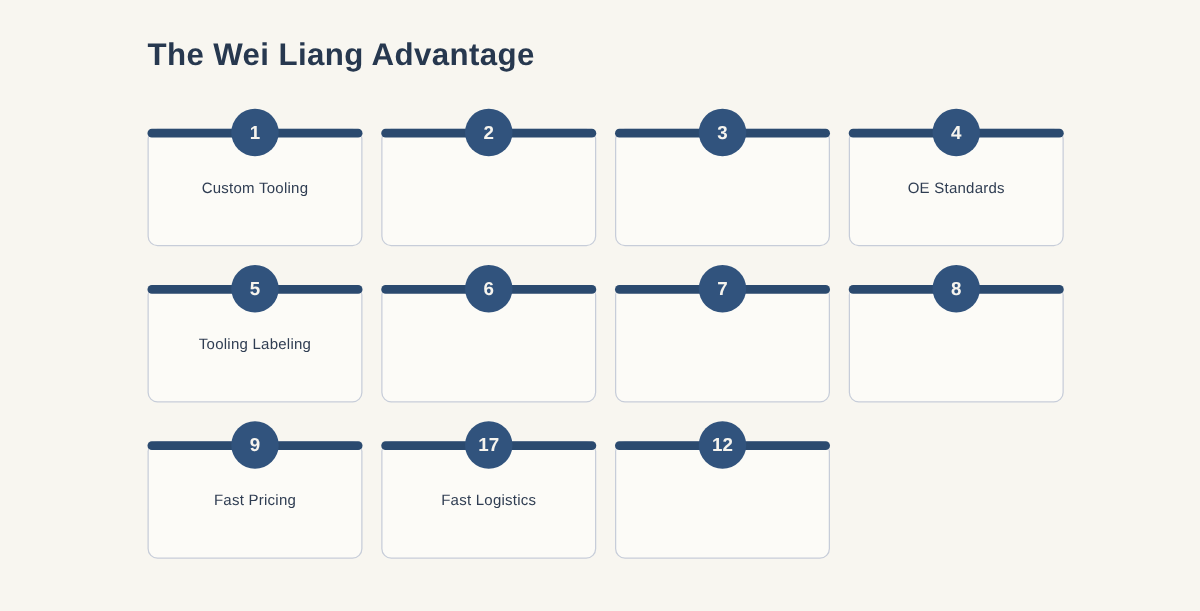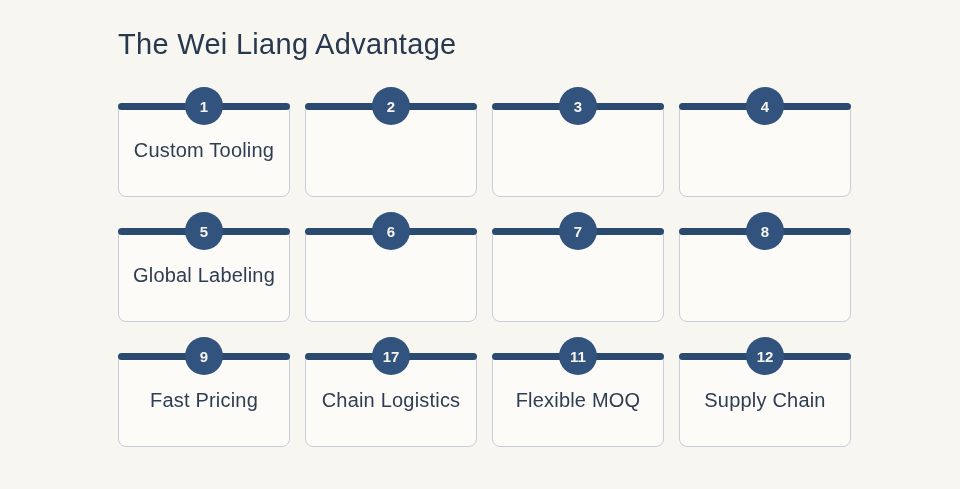--- a/index.html
+++ b/index.html
@@ -13,23 +13,23 @@
     --label-color:#2f3d52;
   }
   *{box-sizing:border-box;margin:0;padding:0;}
   html,body{width:960px;height:489px;overflow:hidden;}
   body{
     background:var(--page-bg);
     font-family:"Liberation Sans","DejaVu Sans",sans-serif;
   }
   .page-title{
     margin:26px 0 0 118px;
-    font-size:29px;
+    font-size:25px;
     line-height:36px;
-    font-weight:400;
+    font-weight:700;
     letter-spacing:0.3px;
     color:var(--title-color);
   }
   .grid{
     margin:41px 0 0 118px;
     display:grid;
     grid-template-columns:repeat(4,172px);
     column-gap:15px;
     row-gap:31px;
   }
@@ -59,21 +59,21 @@
     background:var(--badge-color);
     color:var(--badge-text);
     font-size:15px;
     font-weight:700;
     display:flex;
     align-items:center;
     justify-content:center;
     z-index:2;
   }
   .card .label{
-    font-size:20px;
+    font-size:12px;
     line-height:20px;
     letter-spacing:0.2px;
     color:var(--label-color);
   }
 </style>
 </head>
 <body>
 
 <h1 class="page-title">The Wei Liang Advantage</h1>
 
@@ -87,25 +87,26 @@
       <div class="bar"></div>
       <div class="badge">2</div>
     </div>
     <div class="card">
       <div class="bar"></div>
       <div class="badge">3</div>
     </div>
     <div class="card">
       <div class="bar"></div>
       <div class="badge">4</div>
+      <div class="label">OE Standards</div>
     </div>
     <div class="card">
       <div class="bar"></div>
       <div class="badge">5</div>
-      <div class="label">Global Labeling</div>
+      <div class="label">Tooling Labeling</div>
     </div>
     <div class="card">
       <div class="bar"></div>
       <div class="badge">6</div>
     </div>
     <div class="card">
       <div class="bar"></div>
       <div class="badge">7</div>
     </div>
     <div class="card">
@@ -113,25 +114,19 @@
       <div class="badge">8</div>
     </div>
     <div class="card">
       <div class="bar"></div>
       <div class="badge">9</div>
       <div class="label">Fast Pricing</div>
     </div>
     <div class="card">
       <div class="bar"></div>
       <div class="badge">17</div>
-      <div class="label">Chain Logistics</div>
-    </div>
-    <div class="card">
-      <div class="bar"></div>
-      <div class="badge">11</div>
-      <div class="label">Flexible MOQ</div>
+      <div class="label">Fast Logistics</div>
     </div>
     <div class="card">
       <div class="bar"></div>
       <div class="badge">12</div>
-      <div class="label">Supply Chain</div>
     </div>
   </div>
 
 </body></html>

